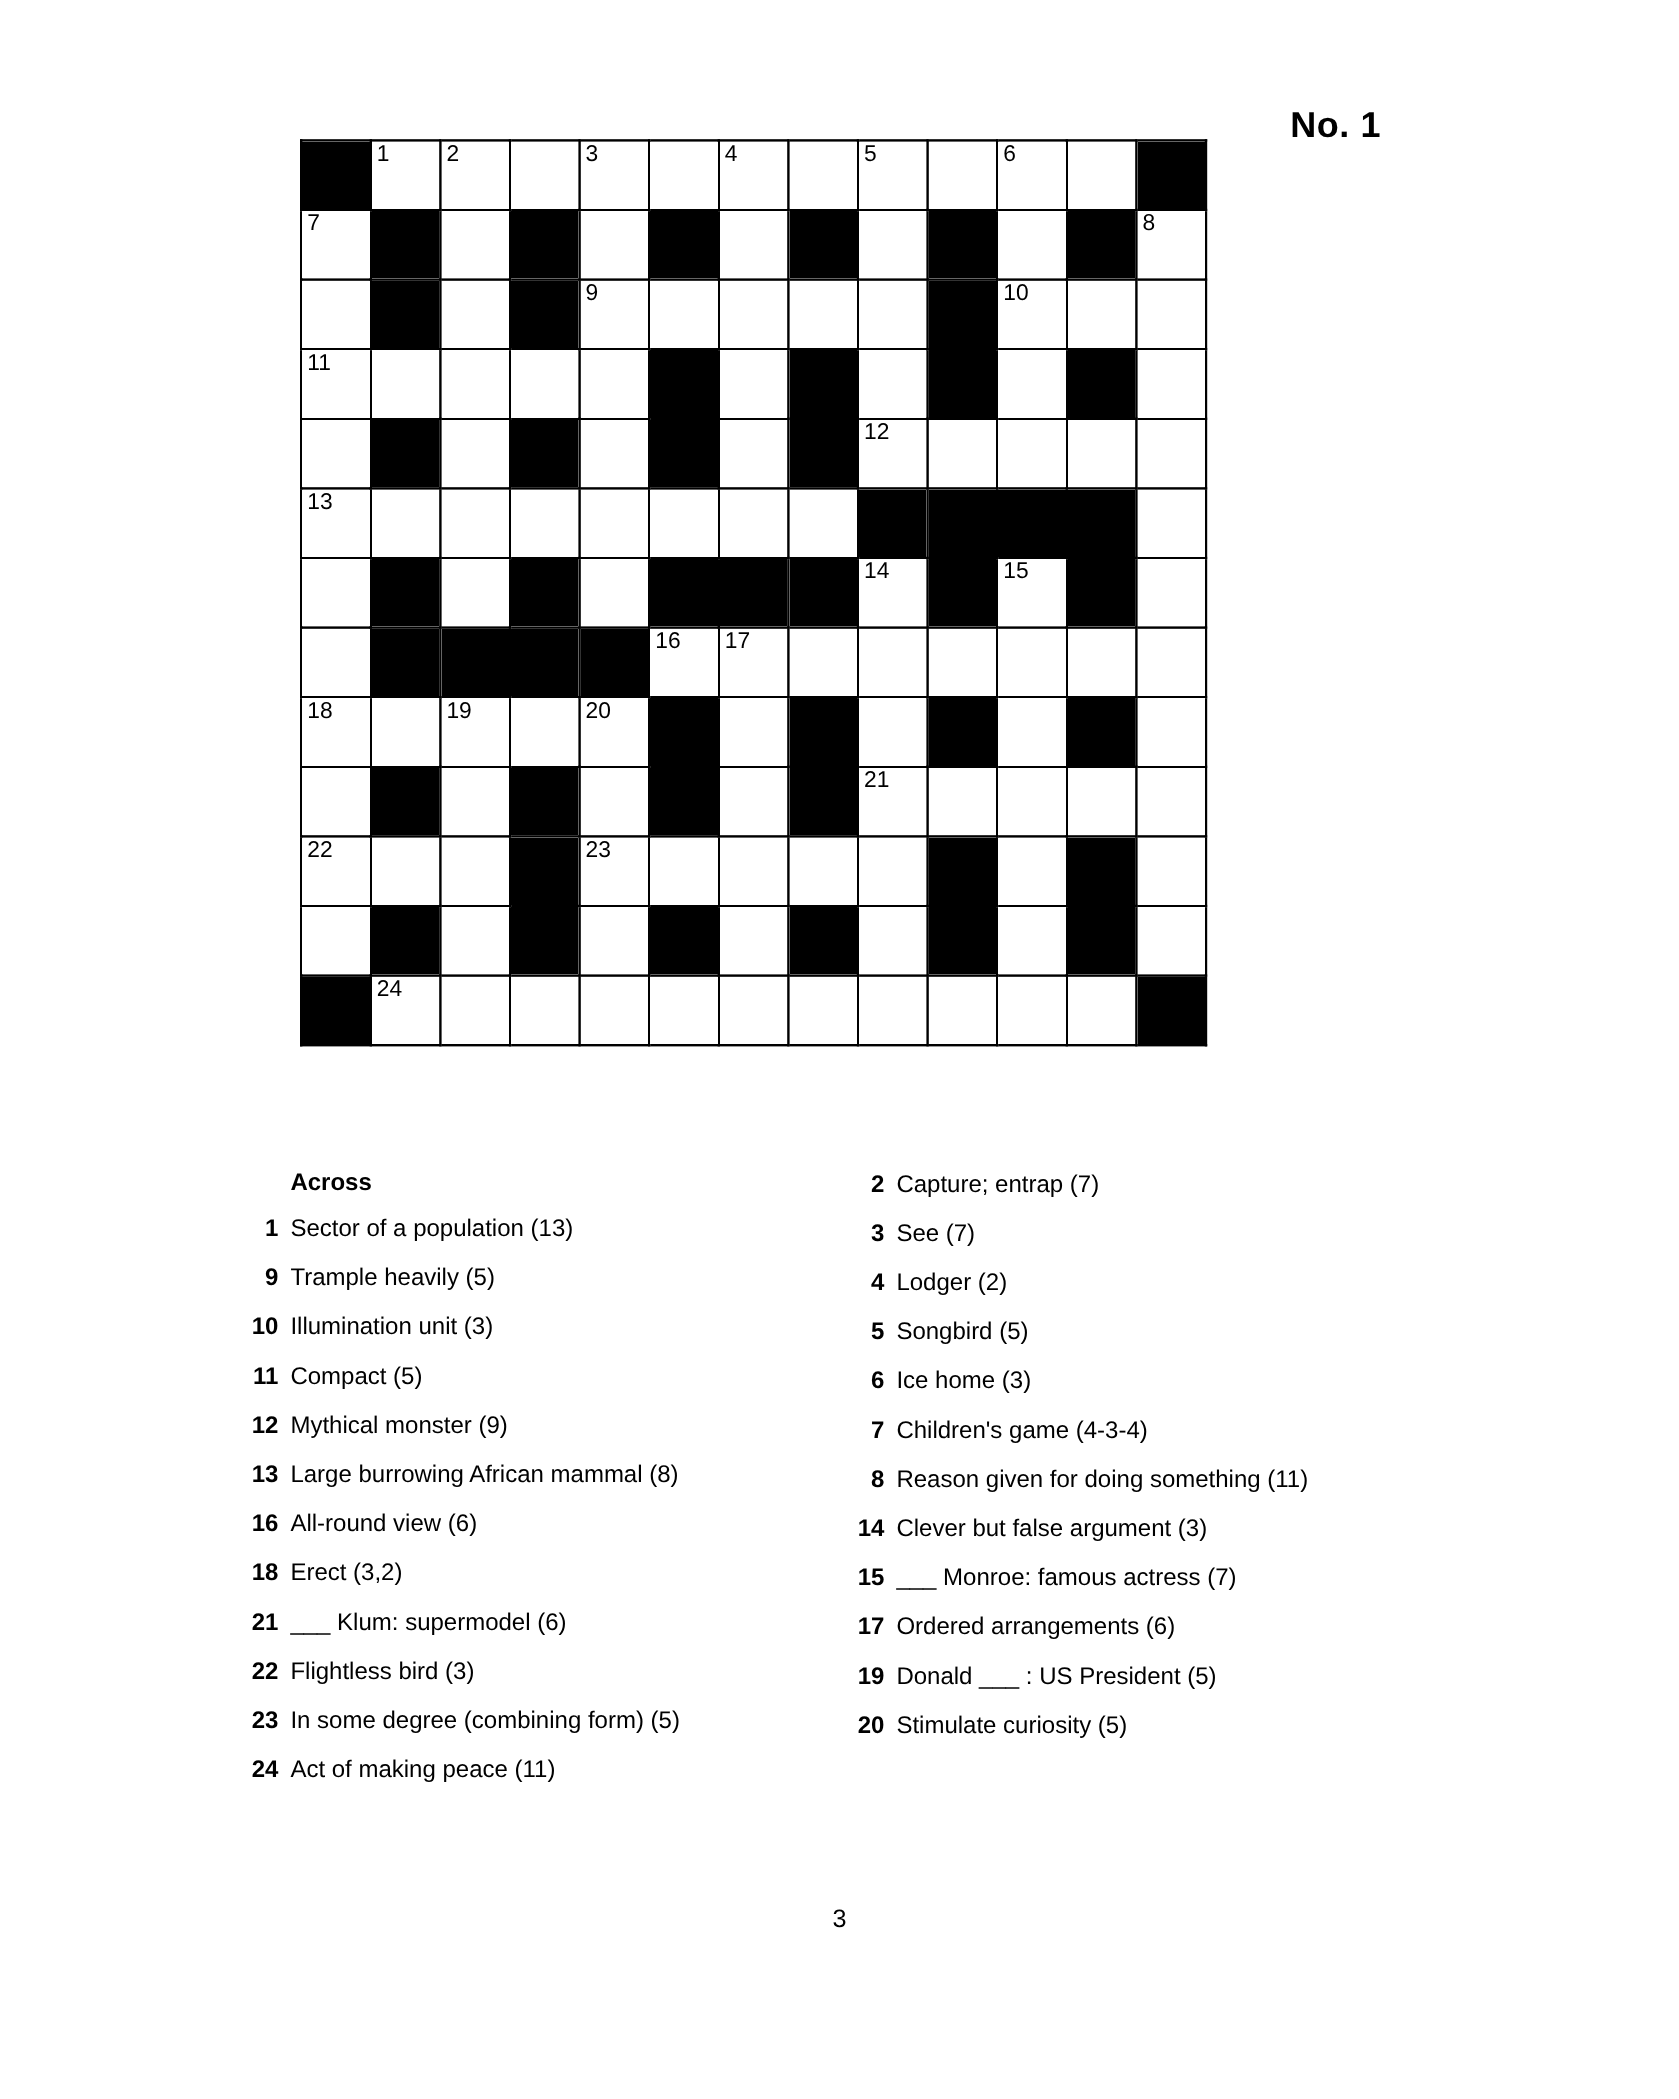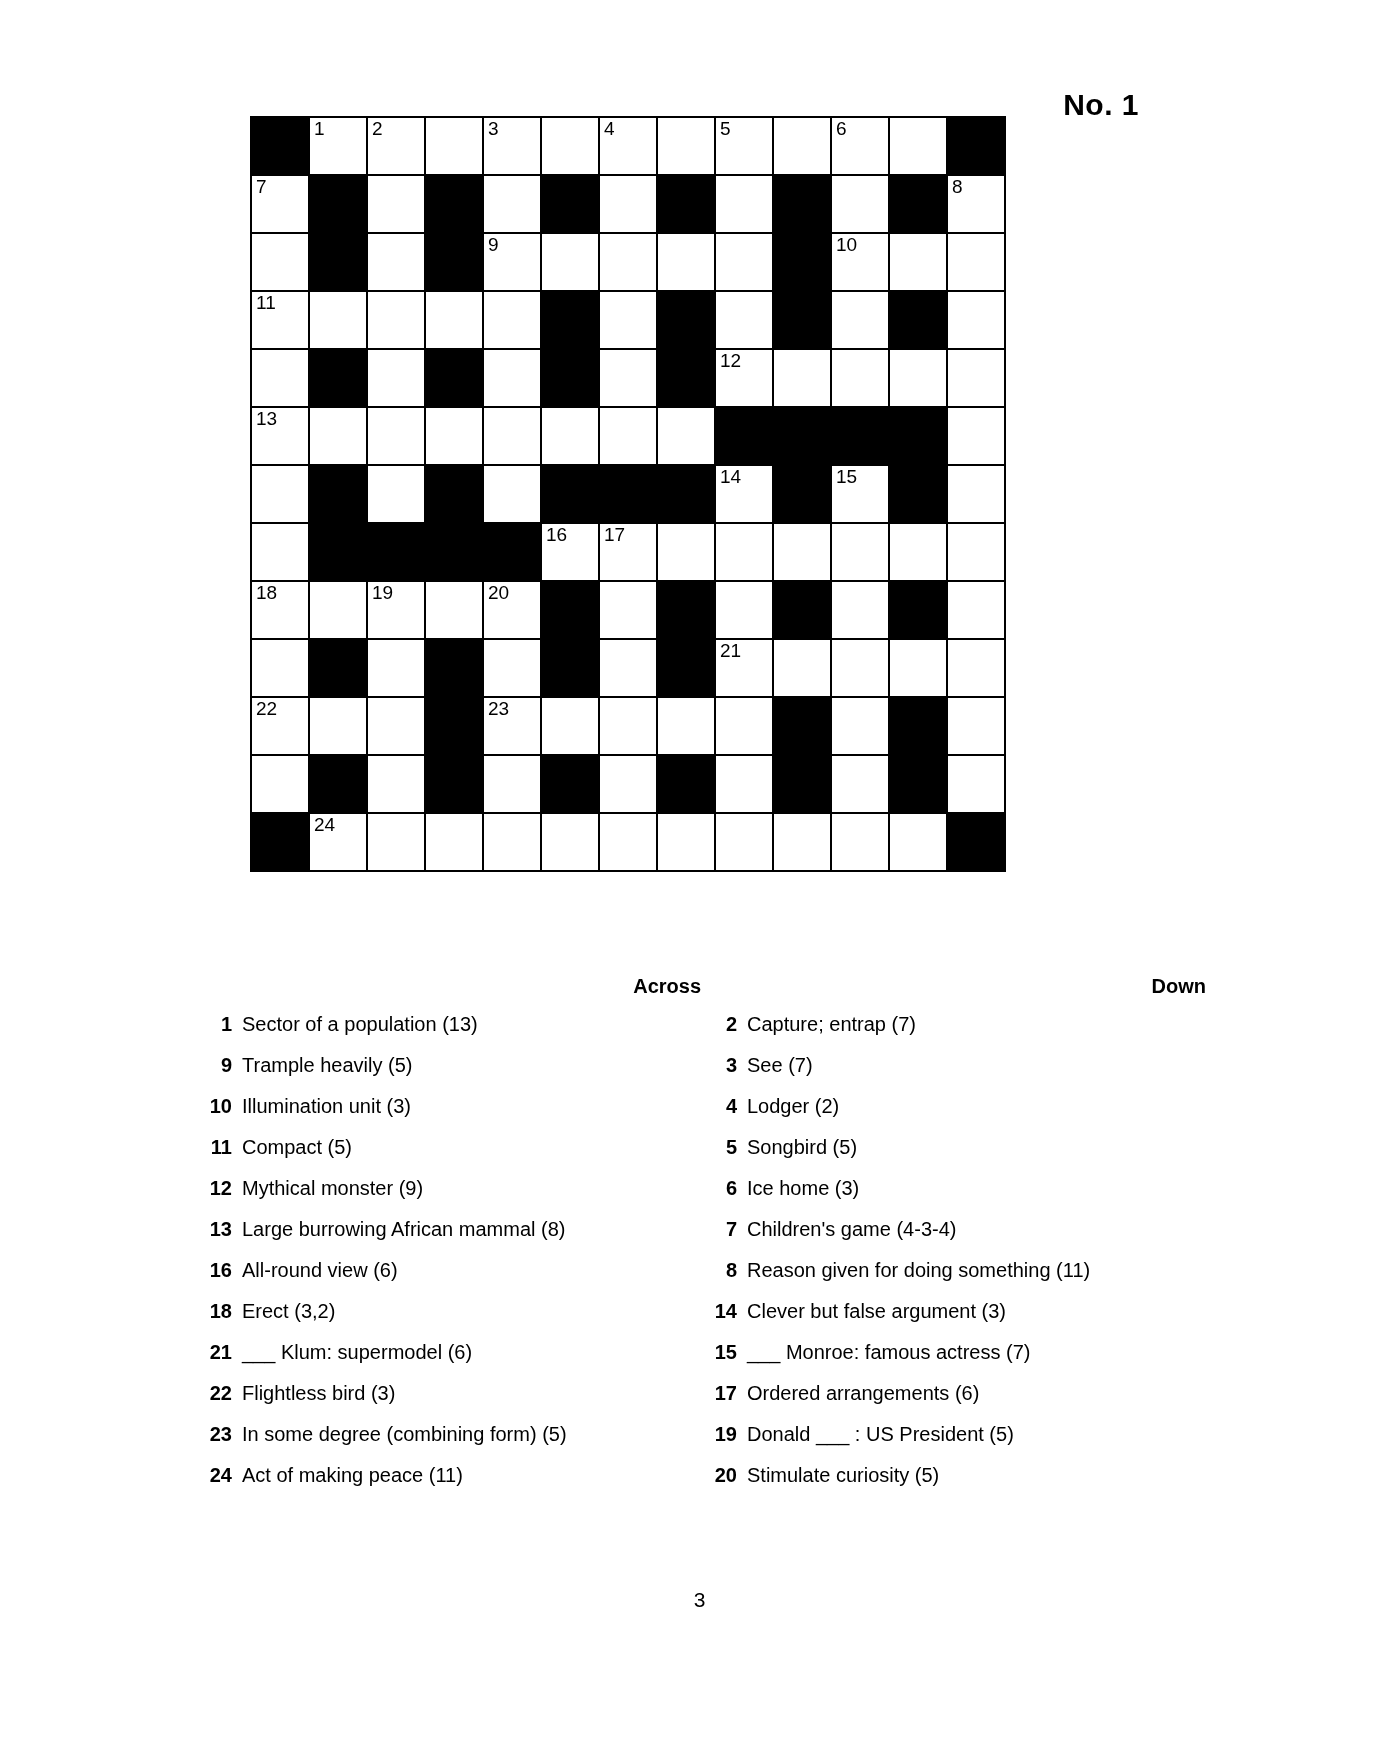--- a/index.html
+++ b/index.html
@@ -12,21 +12,21 @@
     height: 1749px;
     position: relative;
     font-family: "Liberation Sans", sans-serif;
     color: #000000;
   }
 
   
   #puzzle-number {
     position: absolute;
     top: 88px;
-    right: 260px;
+    right: 248px;
     font-size: 30px;
     font-weight: bold;
     letter-spacing: 0.5px;
   }
 
   
   #grid-wrap {
     position: absolute;
     left: 250px;
     top: 116px;
@@ -72,21 +72,20 @@
     width: 505px;
   }
   .clue-col.down {
     width: 505px;
   }
   .clue-head {
     font-size: 20px;
     font-weight: bold;
     margin: 0 0 14px 0;
     padding-left: 46px;
-    text-align: right;
   }
   .clue-col.down .clue-head {
     padding-left: 46px;
   }
   .clue {
     display: flex;
     font-size: 20px;
     line-height: 24px;
     margin-bottom: 17px;
   }
@@ -416,21 +415,20 @@
             <div class="n">23</div>
             <div class="t">In some degree (combining form) (5)</div>
           </div>
           <div class="clue">
             <div class="n">24</div>
             <div class="t">Act of making peace (11)</div>
           </div>
         </div>
     </div>
     <div class="clue-col down">
-      <div class="clue-head">Down</div>
       <div id="down-list">
           <div class="clue">
             <div class="n">2</div>
             <div class="t">Capture; entrap (7)</div>
           </div>
           <div class="clue">
             <div class="n">3</div>
             <div class="t">See (7)</div>
           </div>
           <div class="clue">

